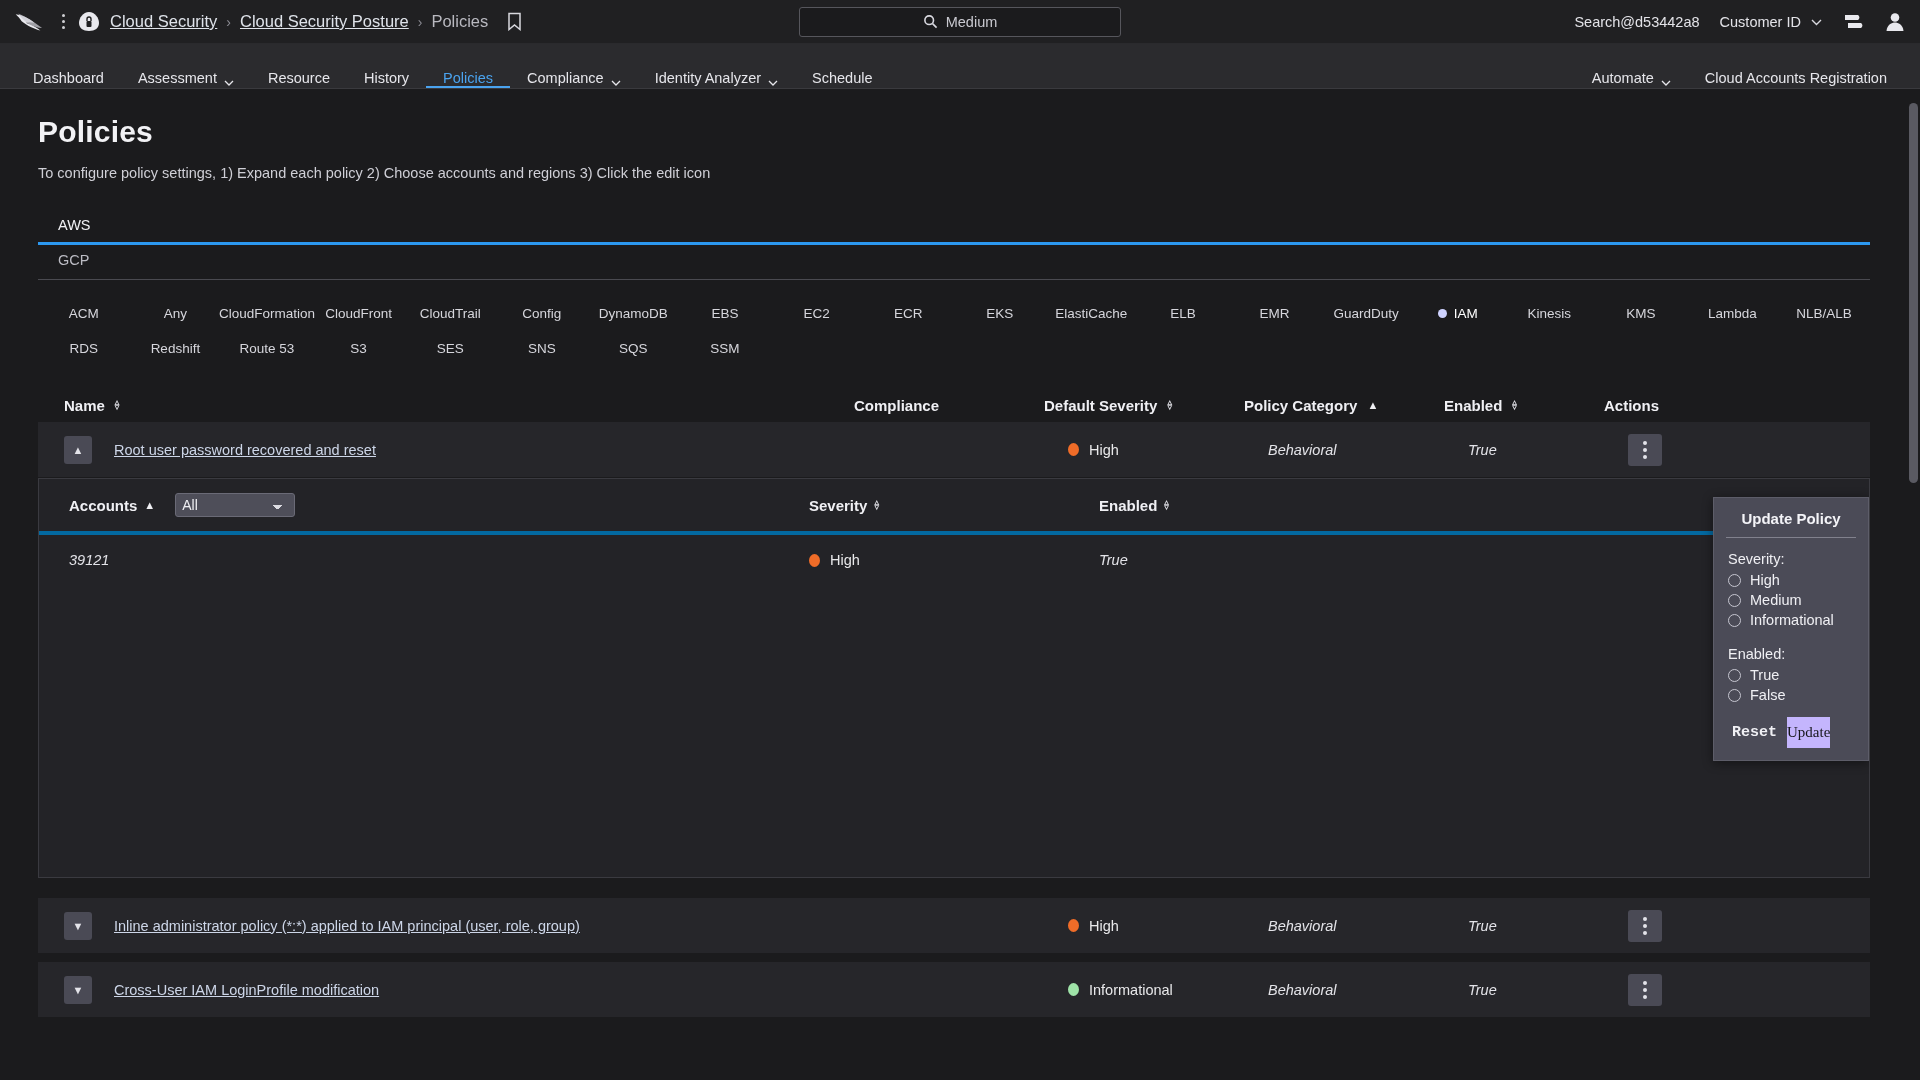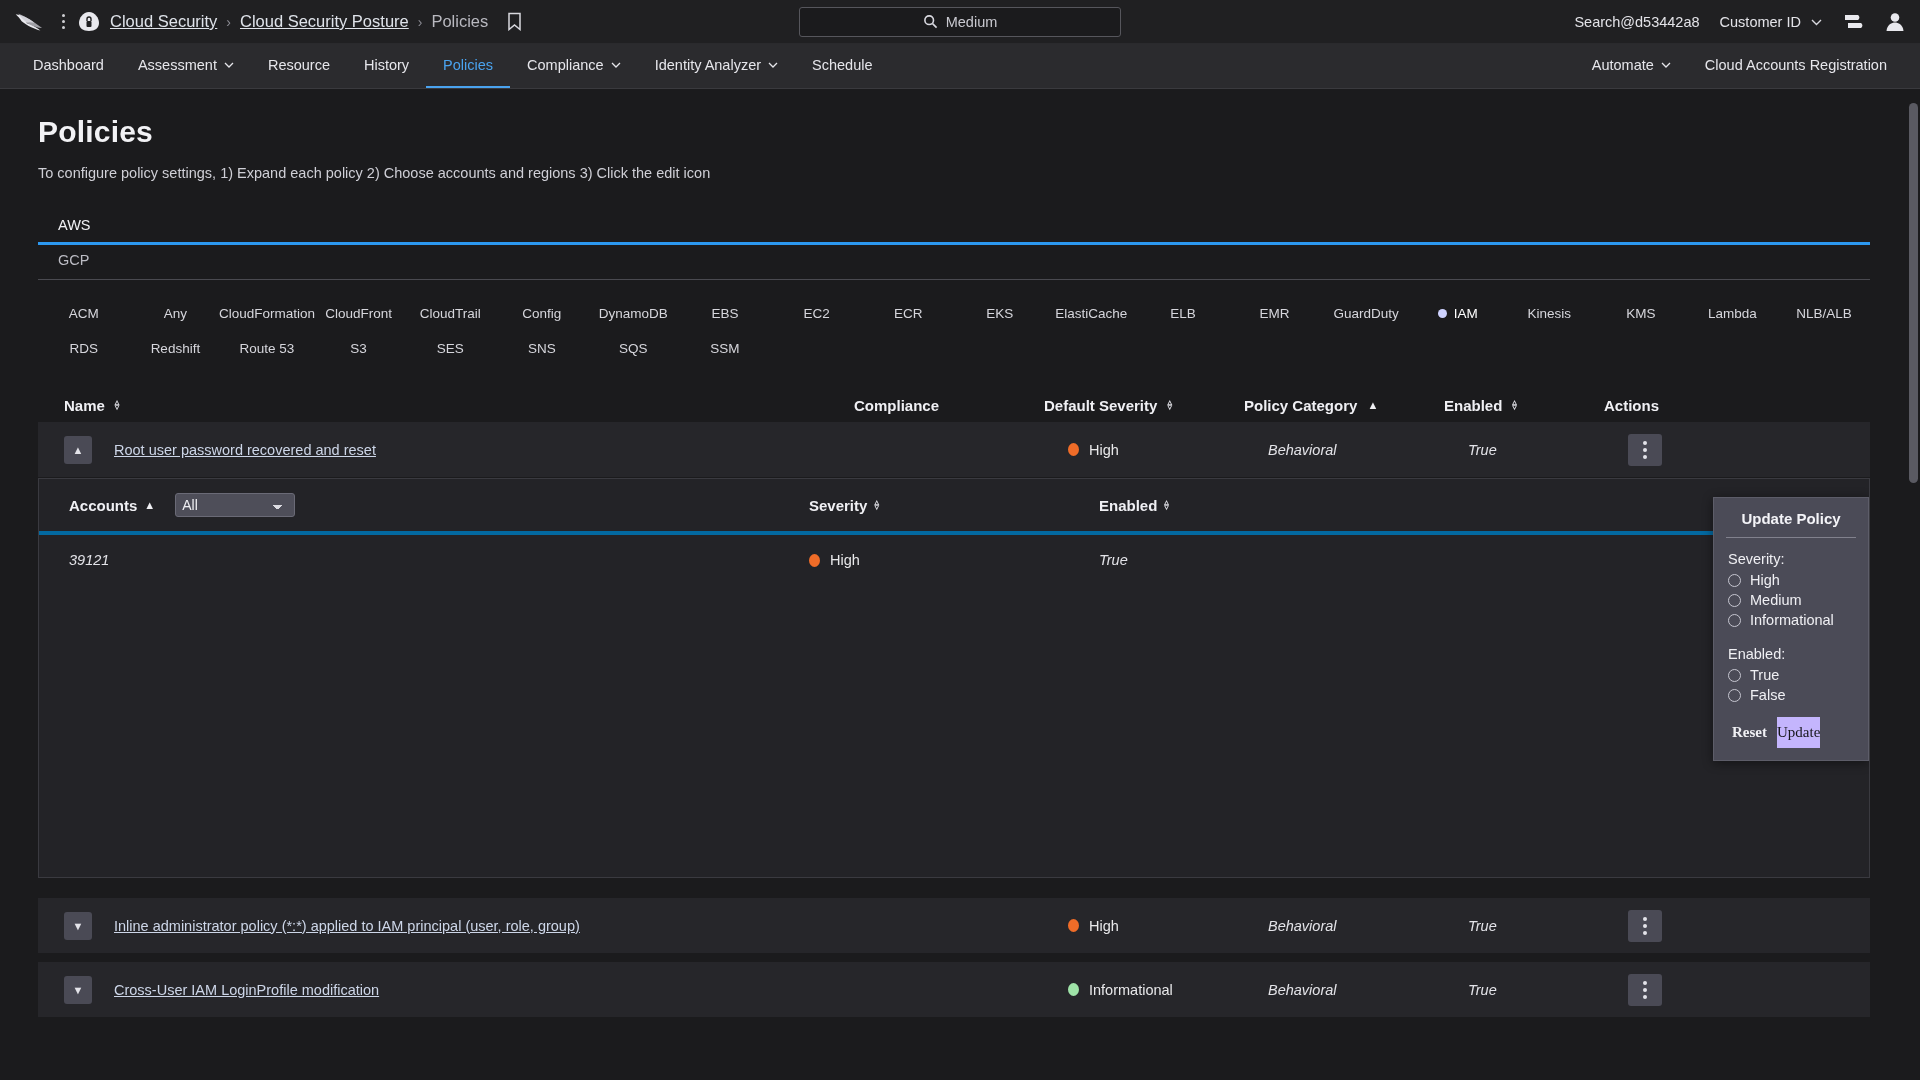--- a/index.html
+++ b/index.html
@@ -45,21 +45,21 @@
   .topright .tr-text { font-size: 14.5px; color: #e3e3e8; cursor: pointer; white-space: nowrap; }
   .icon-btn { cursor: pointer; display: flex; align-items: center; }
 
   
   .navbar {
     height: 45px; background: #2b2b2e;
     display: flex; align-items: stretch; padding: 0 16px;
     border-bottom: 1px solid #3a3a3e;
   }
   .nav-item {
-    display: flex; align-items: center; padding: 0 17px;
+    display: flex; align-items: flex-end; padding: 0 17px;
     font-size: 14.5px; color: #e6e6eb; cursor: pointer;
     border-bottom: 2px solid transparent; white-space: nowrap;
   }
   .nav-item.active { color: #4aa3ef; border-bottom-color: #4aa3ef; }
   .nav-right { margin-left: auto; display: flex; }
 
   
   .page { padding: 26px 38px 0 38px; height: calc(1080px - 89px); overflow: hidden; position: relative; }
   h1.title { font-size: 30px; font-weight: bold; letter-spacing: .2px; color: #f2f2f5; }
   .subtitle { margin-top: 16px; font-size: 14.5px; color: #cfcfd6; }
@@ -163,21 +163,21 @@
   .radio {
     width: 13px; height: 13px; border: 1.5px solid #c6c6d0;
     border-radius: 50%; flex: none; background: transparent;
   }
   .uc-opt span { font-size: 14.5px; color: #f0f0f4; }
   .uc-gap { height: 14px; }
   .uc-btns { display: flex; align-items: center; gap: 6px; padding: 10px 8px 12px 14px; }
   .btn-reset {
     background: transparent; border: none; color: #f0f0f4;
     font-size: 15px; font-weight: bold; cursor: pointer;
-    font-family: Liberation Serif, serif; padding: 6px 4px;
+    font-family: Liberation Mono, monospace; padding: 6px 4px;
   }
   .btn-update {
     background: #c4b5fd; border: none; color: #16161a;
     font-size: 15px; cursor: pointer; padding: 7px 0;
     font-family: Liberation Serif, serif;
   }
 
   .spacer { height: 20px; }
   .scrollbar {
     position: absolute; right: 2px; top: 0; width: 9px; height: 100%;

